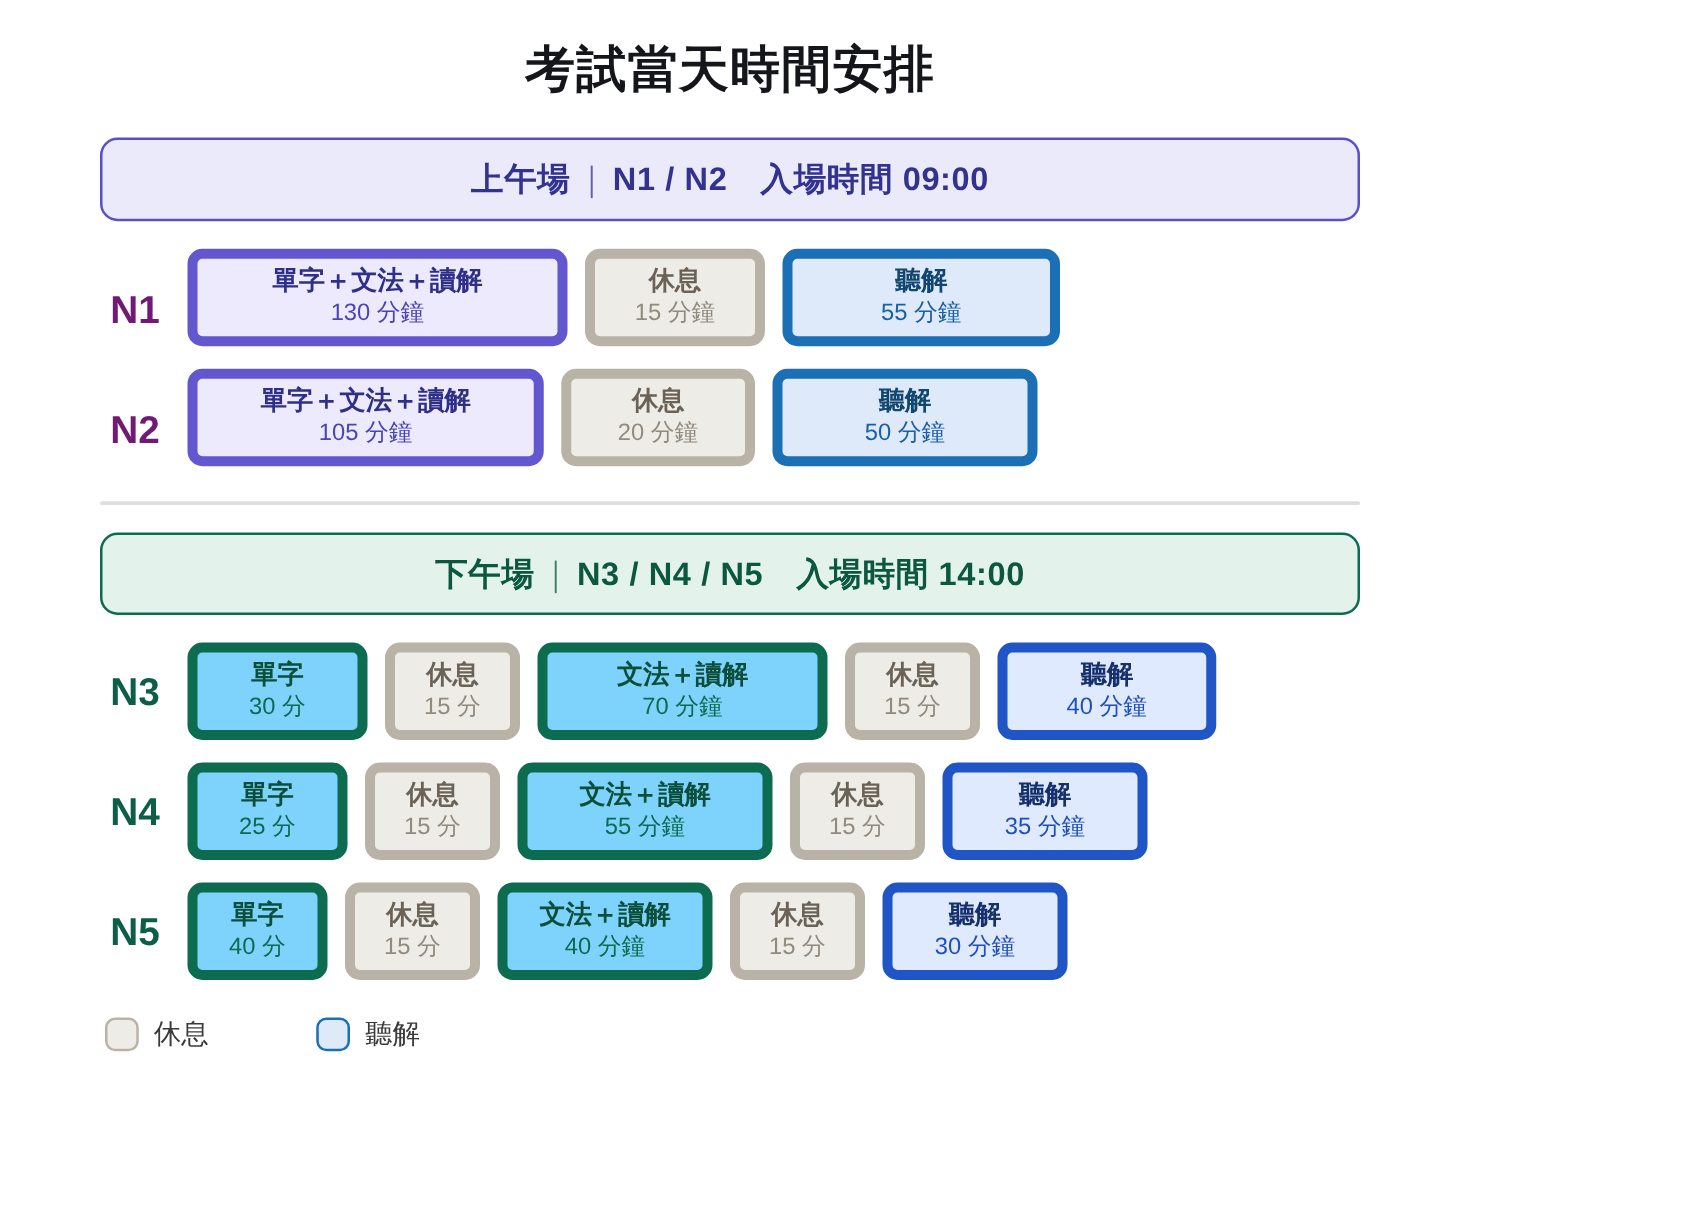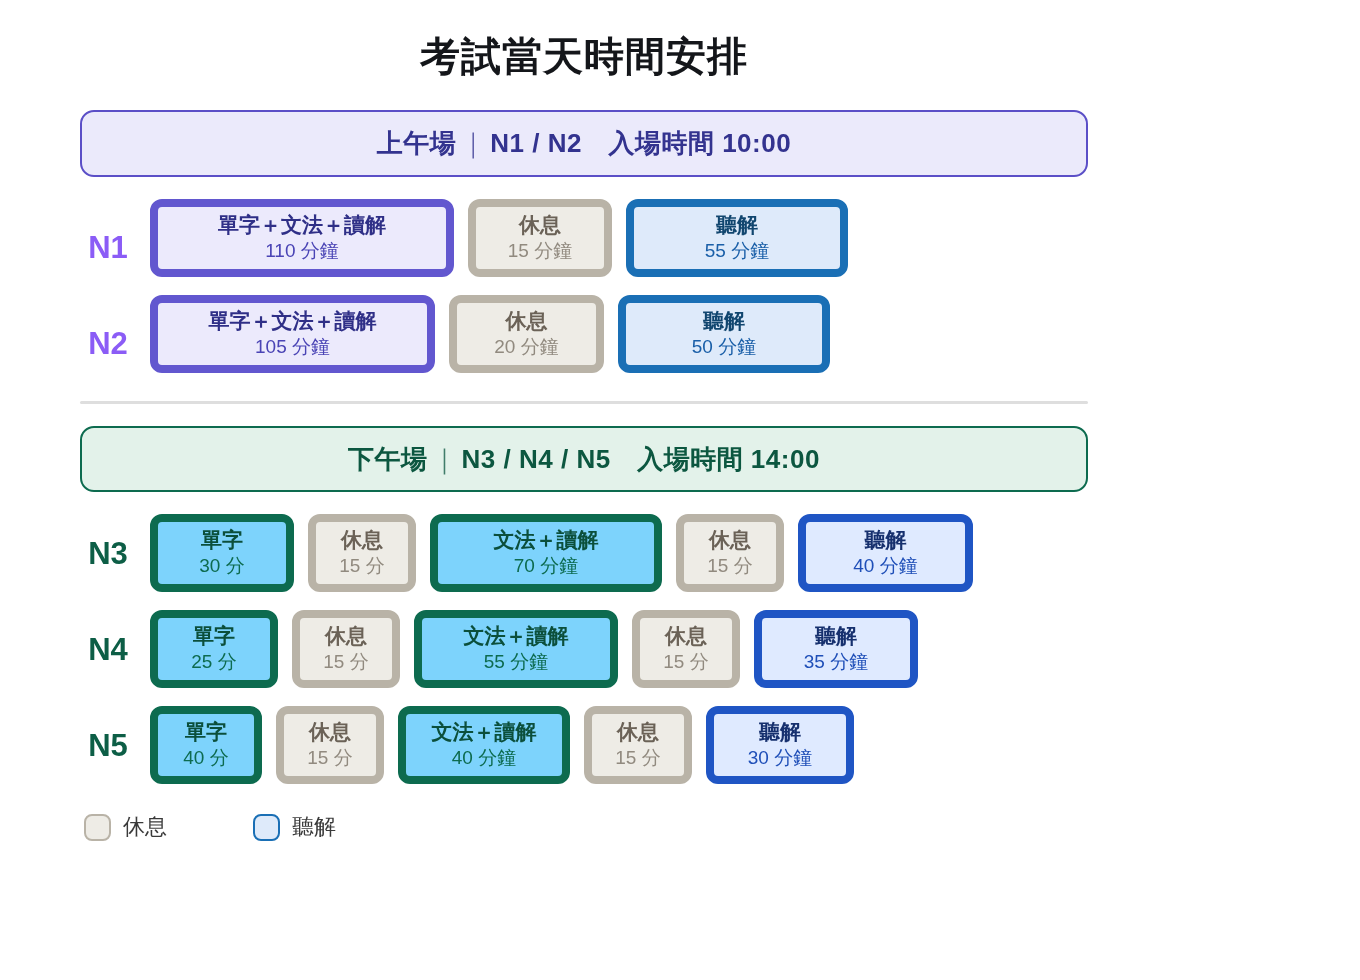--- a/index.html
+++ b/index.html
@@ -67,21 +67,21 @@
     height: 82px;
   }
   .row-label {
     width: 56px;
     flex: 0 0 56px;
     text-align: center;
     font-size: 31px;
     font-weight: bold;
     line-height: 1;
   }
-  .row-label.purple { color: #8b5cf6; margin-top: 20px; }
+  .row-label.purple { color: #701a75; margin-top: 20px; }
   .row-label.green  { color: #0d5e46; }
 
   .chips {
     display: flex;
     align-items: center;
     gap: 14px;
   }
 
   
   .chip {
@@ -182,28 +182,28 @@
   }
 </style>
 </head>
 <body>
 
 <div class="page">
 
   <h1 class="page-title">考試當天時間安排</h1>
 
   <div id="sessions-root">
-      <div class="session-banner morning"><span>上午場</span><span class="banner-sep">｜</span><span>N1 / N2</span>　<span>入場時間 10:00</span></div>
+      <div class="session-banner morning"><span>上午場</span><span class="banner-sep">｜</span><span>N1 / N2</span>　<span>入場時間 09:00</span></div>
       <div class="rows">
         <div class="sched-row">
           <div class="row-label purple">N1</div>
           <div class="chips">
             <div class="chip study-purple" style="width: 304px;">
               <div class="chip-title">單字＋文法＋讀解</div>
-              <div class="chip-dur">110 分鐘</div>
+              <div class="chip-dur">130 分鐘</div>
             </div>
             <div class="chip break" style="width: 144px;">
               <div class="chip-title">休息</div>
               <div class="chip-dur">15 分鐘</div>
             </div>
             <div class="chip listen" style="width: 222px;">
               <div class="chip-title">聽解</div>
               <div class="chip-dur">55 分鐘</div>
             </div>
           </div>

